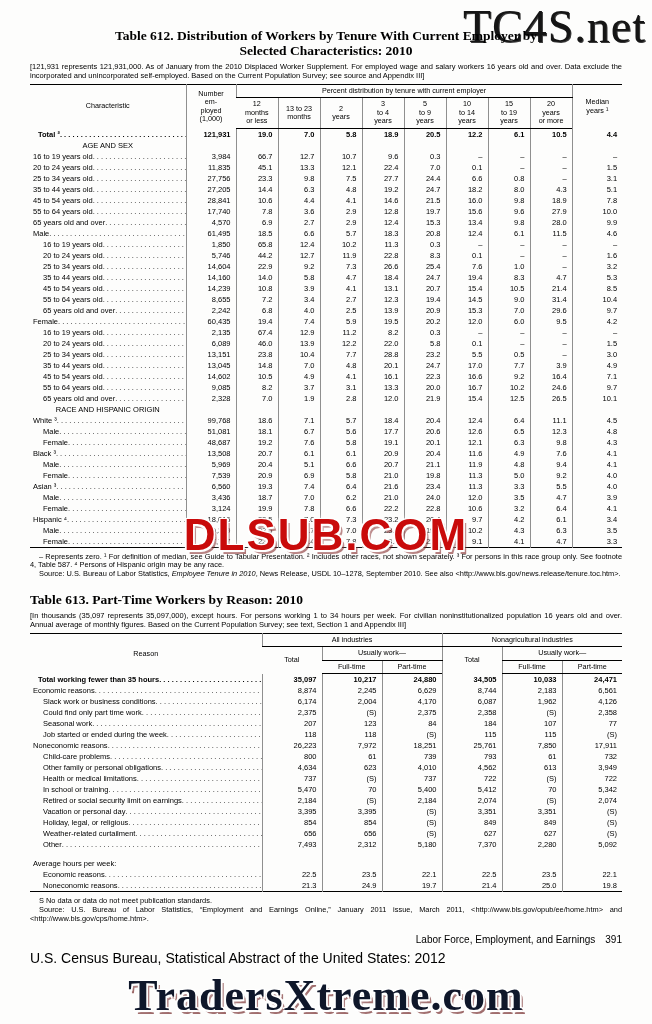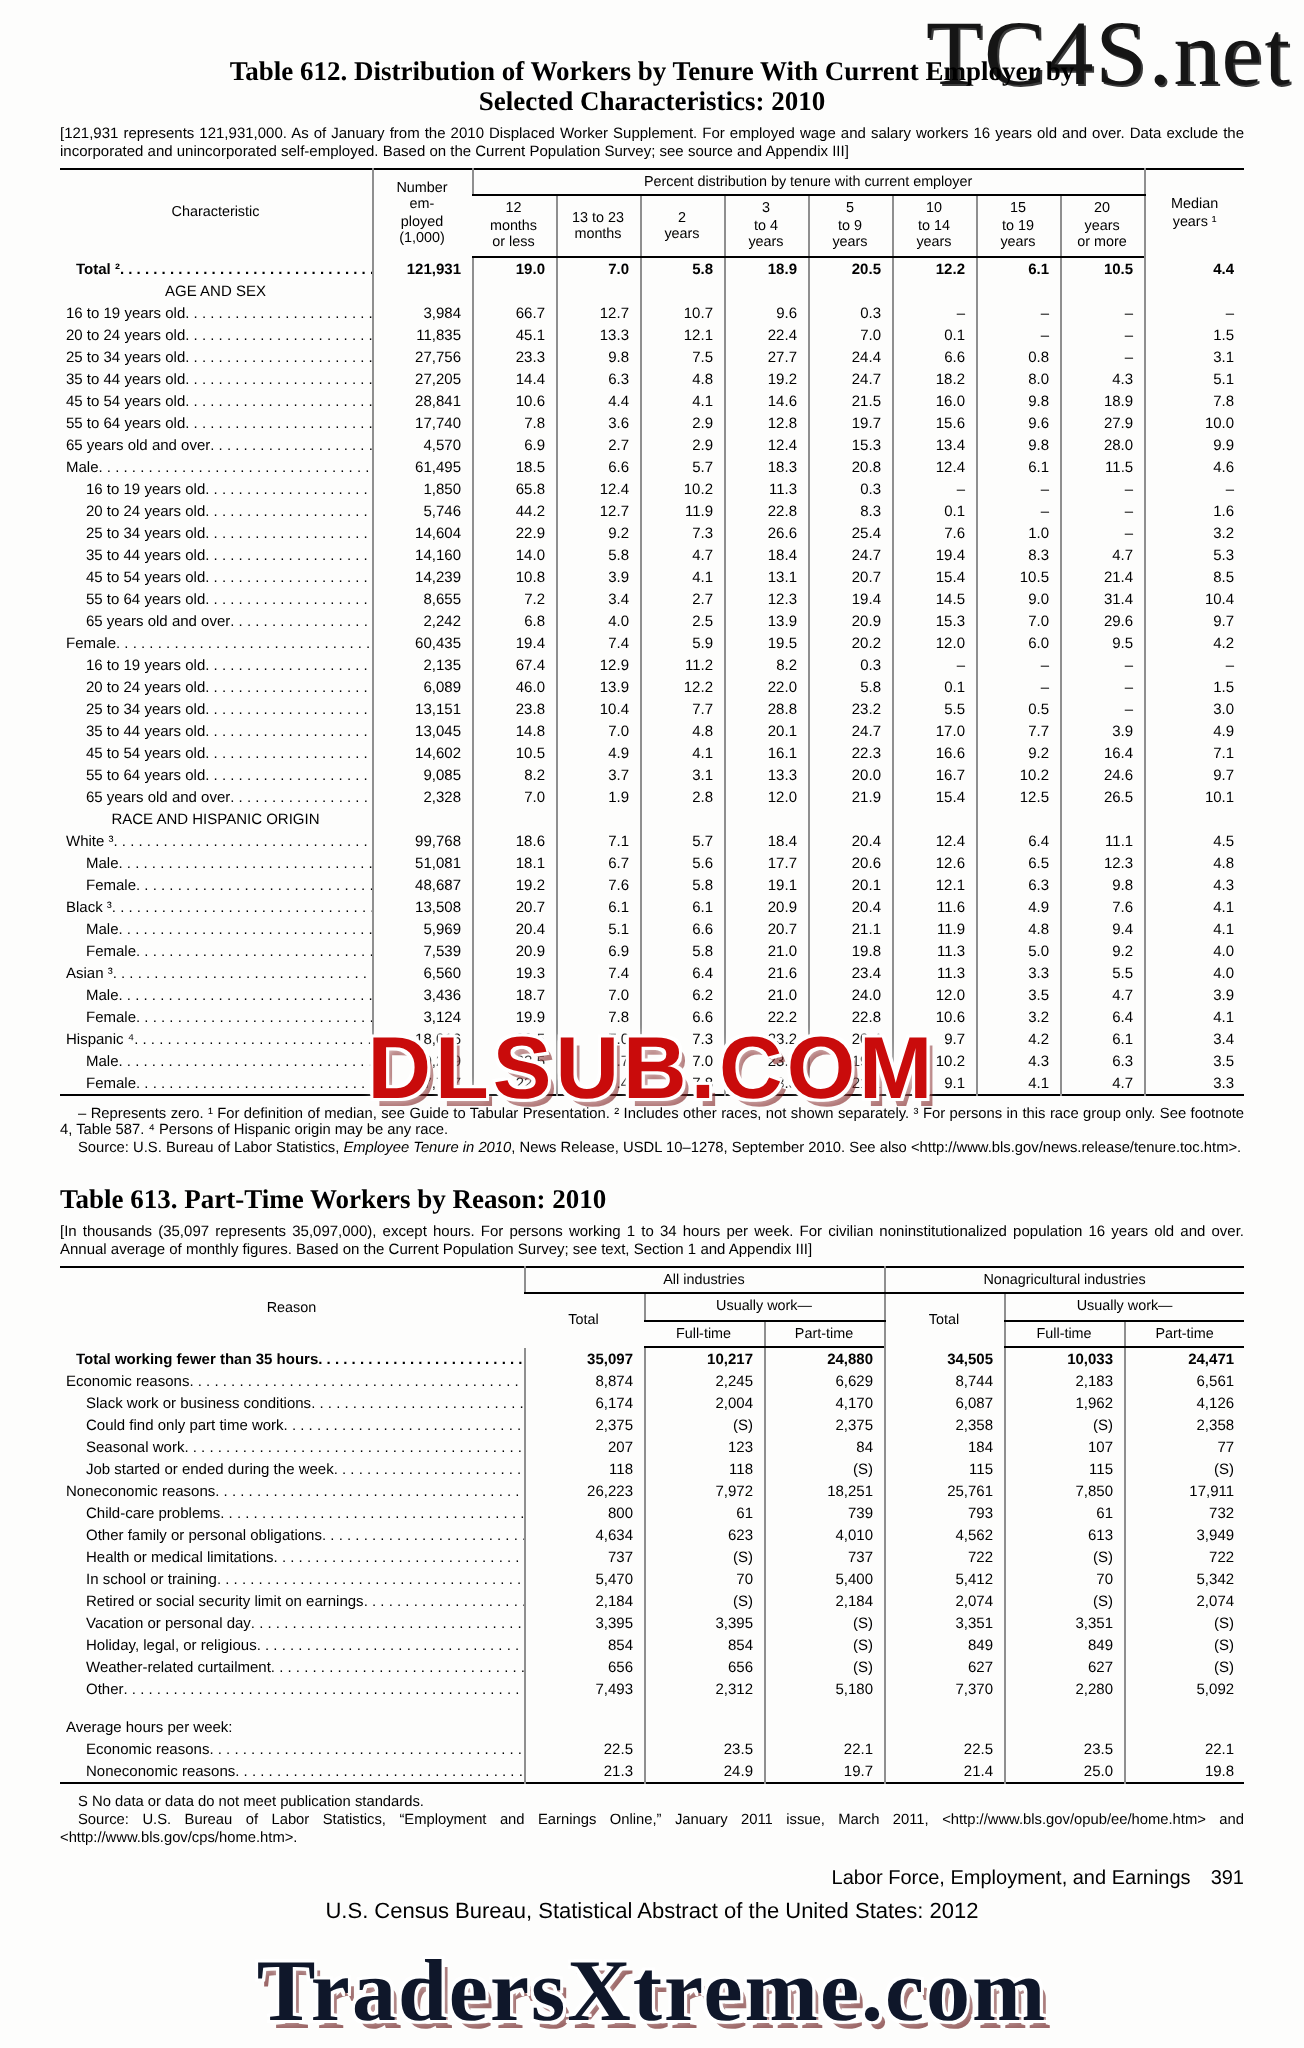--- a/index.html
+++ b/index.html
@@ -51,21 +51,21 @@
   
   .footnotes { margin-top:5px; }
   .footnotes p { font-size:7.4px; line-height:8.8px; text-indent:9px; text-align:justify; }
 
   
   .pagefoot-line {
     margin-top:10px; display:flex; justify-content:flex-end; align-items:baseline; gap:10px;
     font-size:10px;
   }
   .pagefoot-line .pgnum { font-weight:normal; }
-  .census-line { font-size:11px; margin-top:5px;text-align:center; }
+  .census-line { font-size:14px; margin-top:5px; }
 
   
   .wm { position:absolute; white-space:nowrap; pointer-events:none; }
   .wm-top {
     top:0px; right:6px;
     font-family:"Liberation Serif", serif; font-weight:normal;
     font-size:46px; letter-spacing:1px; color:#151515;
     text-shadow:1px 1px 0 #3a3a3a;
   }
   .wm-mid {

